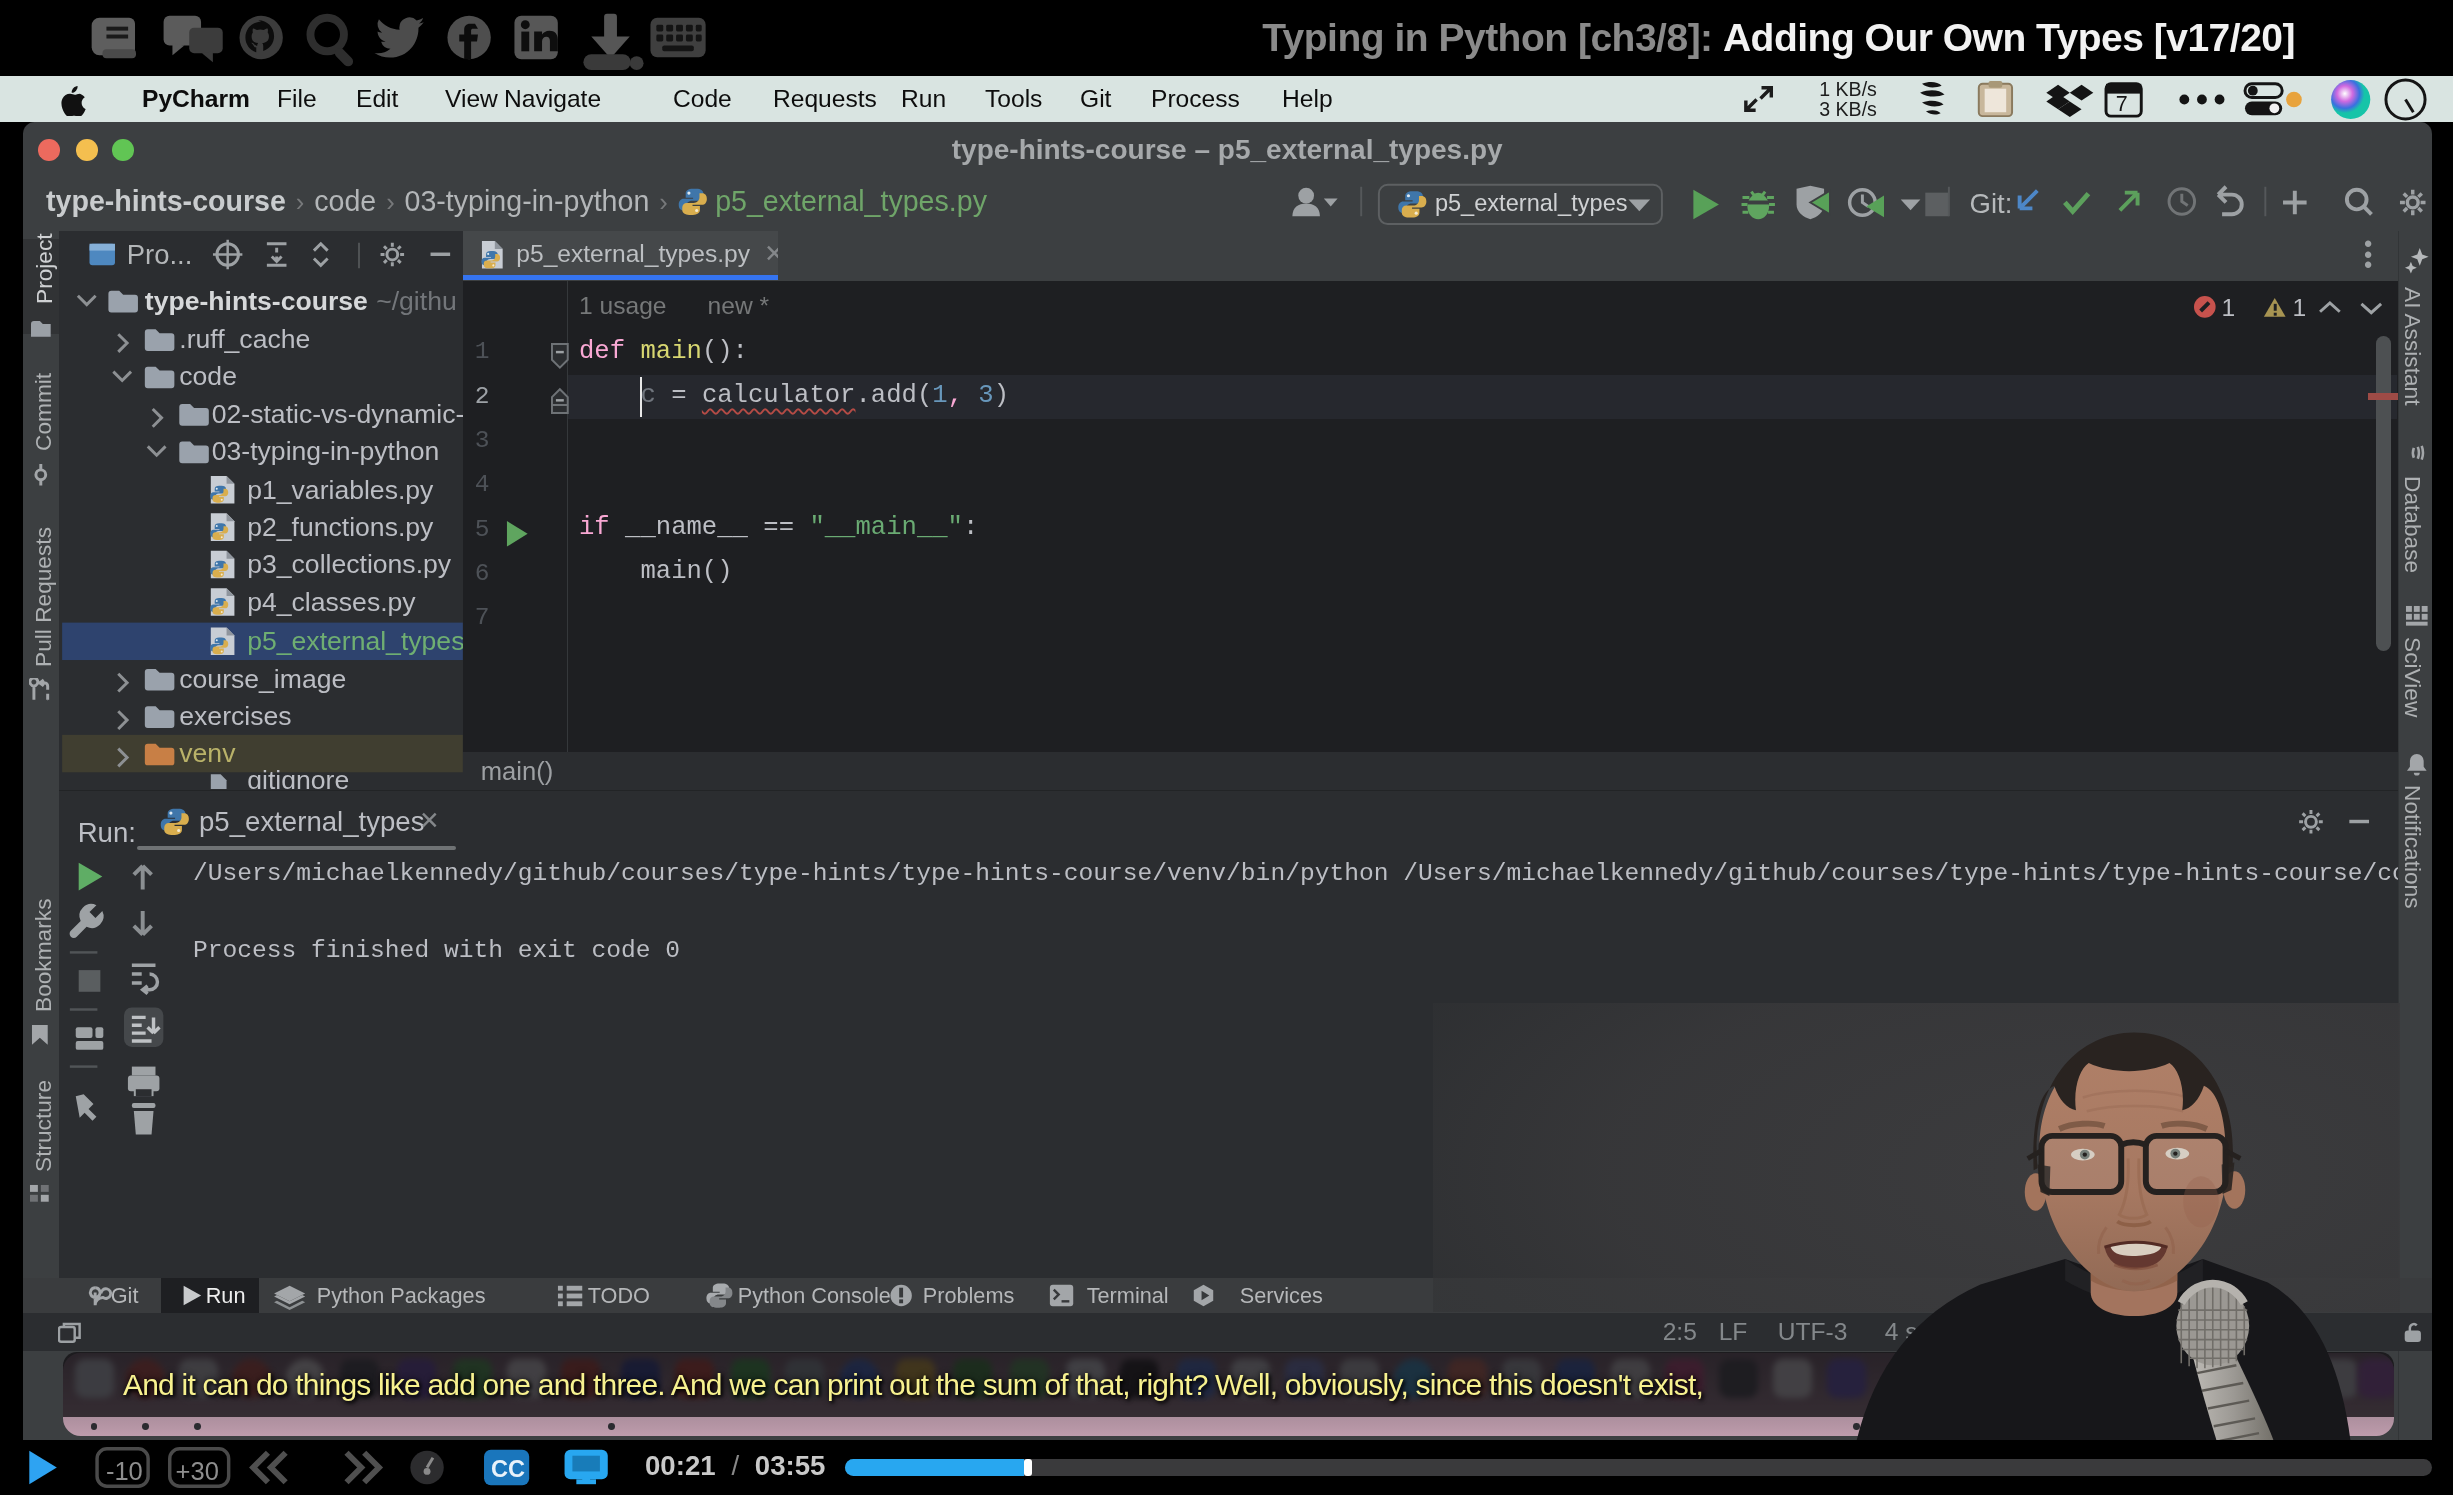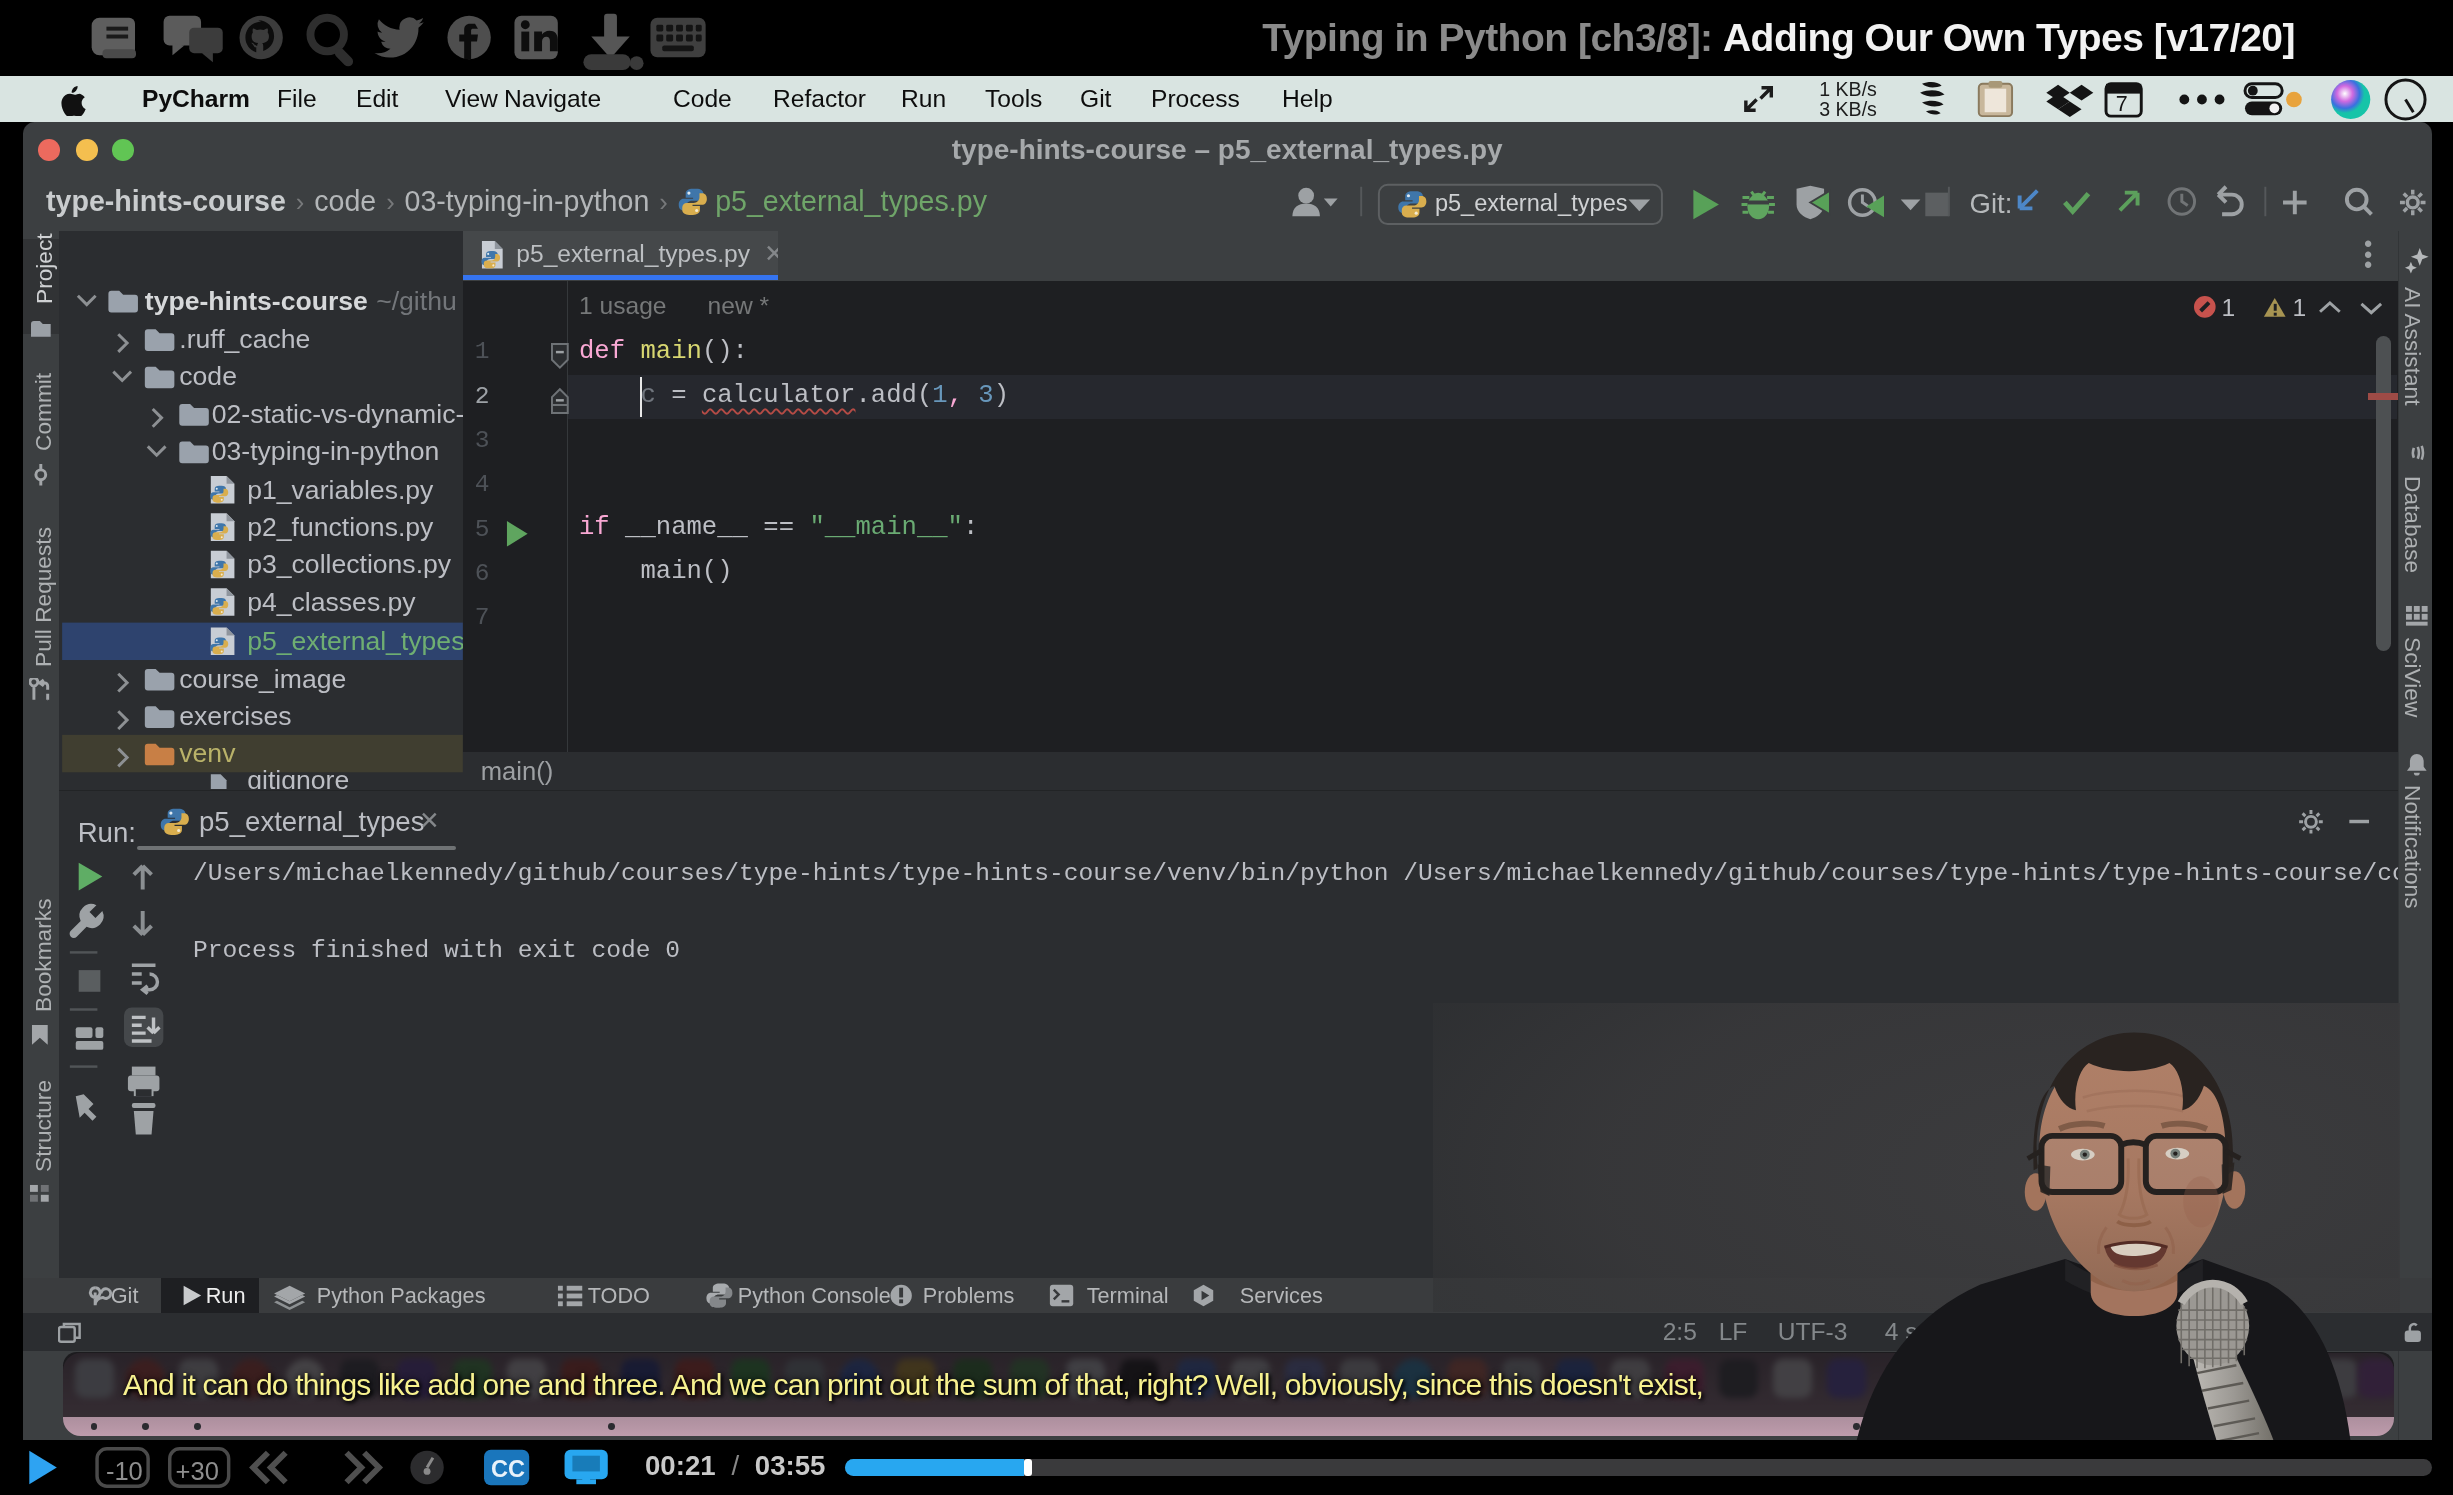--- a/index.html
+++ b/index.html
@@ -143,21 +143,21 @@
   <svg style="position:absolute;left:60px;top:9.9px;" width="27.6" height="30.5" viewBox="0 0 30 34">
       <path d="M21.5 8.5c-1.8 0-4 1.2-5.3 1.2-1.4 0-3.4-1.15-5.5-1.1C7.2 8.65 4 10.6 2.6 13.6c-2.9 5.1-.75 12.6 2.1 16.7 1.4 2 3.05 4.3 5.2 4.2 2.1-.1 2.9-1.35 5.4-1.35s3.25 1.35 5.5 1.3c2.25-.05 3.7-2.05 5.1-4.1 1.6-2.35 2.25-4.6 2.3-4.7-.05-.05-4.4-1.7-4.45-6.7-.05-4.2 3.4-6.2 3.55-6.3-1.95-2.85-4.95-3.9-5.8-4.15z" fill="#111"></path>
       <path d="M17.5 5.2c1.1-1.35 1.9-3.2 1.7-5.1-1.65.05-3.6 1.1-4.8 2.45-1.05 1.2-2 3.1-1.75 4.95 1.8.15 3.7-.95 4.85-2.3z" fill="#111"></path>
     </svg>
   <span class="mi" style="left:126px;font-weight:bold;margin-left:16px;">PyCharm</span>
   <span class="mi" style="left:277px;">File</span>
   <span class="mi" style="left:356px;">Edit</span>
   <span class="mi" style="left:445px;">View</span>
   <span class="mi" style="left:504px;">Navigate</span>
   <span class="mi" style="left:673px;">Code</span>
-  <span class="mi" style="left:773px;">Refactor</span>
+  <span class="mi" style="left:773px;">Requests</span>
   <span class="mi" style="left:901px;">Run</span>
   <span class="mi" style="left:985px;">Tools</span>
   <span class="mi" style="left:1080px;">Git</span>
   <span class="mi" style="left:1151px;">Process</span>
   <span class="mi" style="left:1282px;">Help</span>
 </div>
 <div class="abs" id="menuicons" style="left:1714px;top:76px;width:740px;height:46px;">
 <svg width="740" height="46" viewBox="0 0 751 47">
 <g stroke="#1c1c1c" stroke-width="3.5" fill="none">
         <path d="M46 12l10 0 0 10M56 12l-11 11M40 35l-10 0 0-10M30 35l11-11"></path>
@@ -334,20 +334,43 @@
     </g>
   </svg>
 <div class="abs vlab down" style="left:2426px;top:637px;">SciView</div>
 <svg class="abs" style="left:2405px;top:752px;" width="23.6" height="25.6" viewBox="0 0 24 26">
     <path d="M12 2a7 7 0 0 1 7 7v6l3 4H2l3-4V9a7 7 0 0 1 7-7z" fill="#a3a6a9"></path>
     <path d="M9 21a3 3 0 0 0 6 0z" fill="#a3a6a9"></path>
   </svg>
 <div class="abs vlab down" style="left:2426px;top:785px;">Notifications</div>
 
 <div class="abs" id="proj">
+<div class="hdr">
+<svg width="404" height="49" viewBox="0 0 410 50" style="font-size:28px">
+<rect x="30" y="13" width="26" height="22" rx="3" fill="#4e88c0"></rect>
+        <rect x="30" y="13" width="26" height="7" fill="#86b0d8"></rect>
+<text x="68" y="34" font-size="28" fill="#b3b6b8" font-family="Liberation Sans">Pro...</text>
+<g stroke="#9da1a4" stroke-width="3" fill="none">
+<circle cx="171" cy="24" r="11"></circle>
+          <path d="M171 9v30M156 24h30" stroke-width="2.5"></path>
+<path d="M211 13h20M211 35h20M221 17v5m0 4v5m-5-5l5 5 5-5"></path>
+<path d="M259 20l7-7 7 7M259 28l7 7 7-7"></path>
+</g>
+<path d="M305 12v26" stroke="#505355" stroke-width="2"></path>
+<g fill="#9da1a4">
+          <path d="M330 17a8 8 0 0 1 16 0l6-2 2 6 6 2-2 6-2 6-6-2-6 2-6-2-6 2-2-6-2-6 6-2 2-6z" transform="scale(0.9) translate(14,3)" opacity="0"></path>
+        </g>
+<g transform="translate(339,24)" fill="#9da1a4">
+          <circle r="5.5" fill="none" stroke="#9da1a4" stroke-width="3"></circle>
+          <g stroke="#9da1a4" stroke-width="3">
+            <path d="M0 -8v-4M0 8v4M8 0h4M-8 0h-4M5.7 -5.7l2.8-2.8M-5.7 5.7l-2.8 2.8M5.7 5.7l2.8 2.8M-5.7 -5.7l-2.8-2.8"></path>
+          </g>
+        </g>
+<rect x="378" y="22" width="20" height="3.5" fill="#9da1a4"></rect>
+</svg></div>
 <div id="tree"></div>
 <svg class="abs" style="left:0;top:51px;" width="404" height="507" viewBox="0 0 410 515">
 <defs>
 <g id="fold">
           <path d="M0 3a3 3 0 0 1 3-3h8l4 4h12a3 3 0 0 1 3 3v12a3 3 0 0 1-3 3H3a3 3 0 0 1-3-3z" fill="#9aa2ac"></path>
         </g>
 <g id="chevR">
           <path d="M0 0l9 9-9 9" stroke="#8d9093" stroke-width="3" fill="none"></path>
         </g>
 <g id="chevD">

